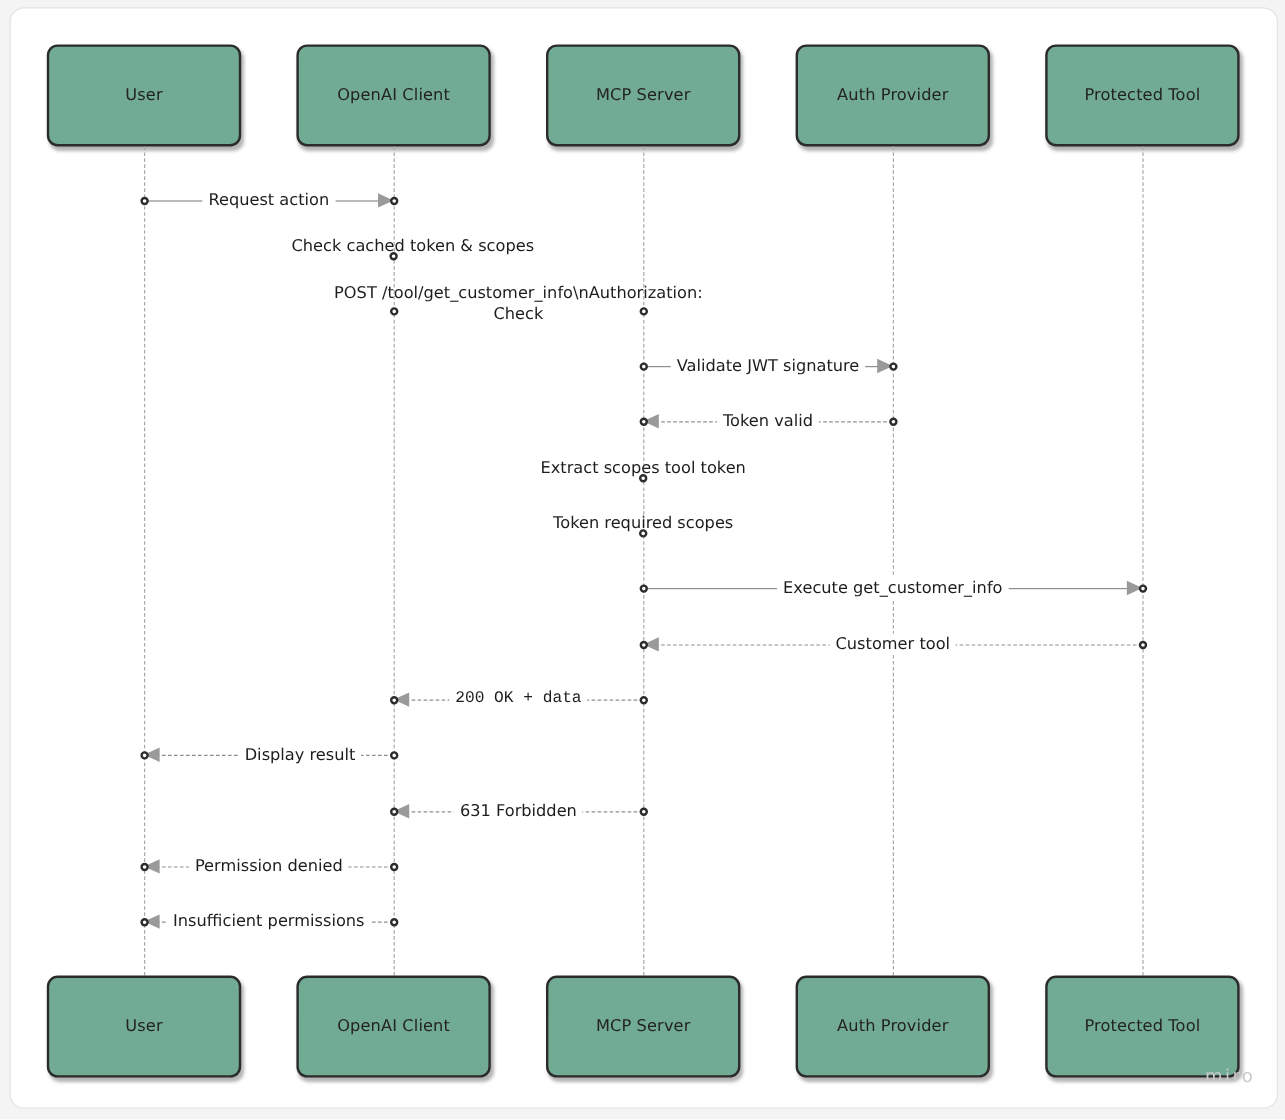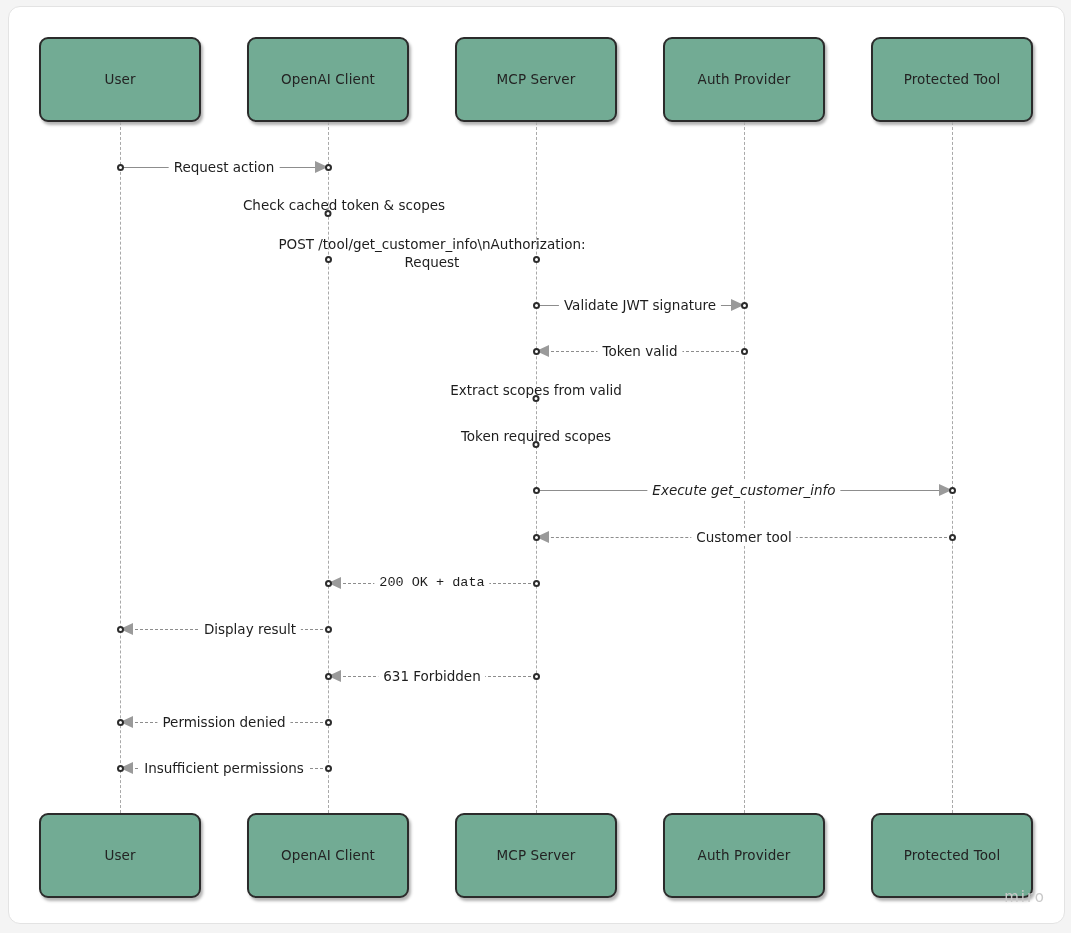--- a/index.html
+++ b/index.html
@@ -199,21 +199,21 @@
           <div class="msg-label" style="left: 50%; transform: translateX(-50%);">Request action</div>
           <div class="arrowhead right open" style="left: calc(100% - 13px);"></div>
           <div class="endpoint" style="left: -3.5px;"></div>
           <div class="endpoint" style="left: 204.5px;"></div>
         </div>
         <div class="selfmsg" style="left: 0px; top: 206px; width: 100%;">
           <div class="selfmsg-label" style="left: 319px; margin-left: 16px;">Check cached token &amp; scopes</div>
           <div class="selfdot" style="left: 319px;"></div>
         </div>
         <div class="msg" style="left: 319px; top: 252px; width: 208px;">
-          <div class="selfmsg-label multiline" style="left: 104px; top: -24px; width: 310px; margin-left: 0px; white-space: normal;">POST /tool/get_customer_info\nAuthorization: Request</div>
+          <div class="selfmsg-label multiline" style="left: 104px; top: -24px; width: 310px; margin-left: 0px; white-space: normal;">POST /tool/get_customer_info\nAuthorization: Check</div>
           <div class="endpoint" style="left: -3.5px;"></div>
           <div class="endpoint" style="left: 204.5px;"></div>
         </div>
         <div class="msg" style="left: 527px; top: 298px; width: 208px;">
           <div class="msg-line">
             <div class="seg" style="left: 0px; width: 100%;"></div>
           </div>
           <div class="msg-label" style="left: 50%; transform: translateX(-50%);">Validate JWT signature</div>
           <div class="arrowhead right open" style="left: calc(100% - 13px);"></div>
           <div class="endpoint" style="left: -3.5px;"></div>
@@ -222,32 +222,32 @@
         <div class="msg" style="left: 527px; top: 344px; width: 208px;">
           <div class="msg-line">
             <div class="seg dashed" style="left: 0px; width: 100%;"></div>
           </div>
           <div class="msg-label" style="left: 50%; transform: translateX(-50%); text-align: center;">Token valid</div>
           <div class="arrowhead left solid" style="left: 0px;"></div>
           <div class="endpoint" style="left: -3.5px;"></div>
           <div class="endpoint" style="left: 204.5px;"></div>
         </div>
         <div class="selfmsg" style="left: 0px; top: 391px; width: 100%;">
-          <div class="selfmsg-label" style="left: 527px;">Extract scopes from valid</div>
+          <div class="selfmsg-label" style="left: 527px;">Extract scopes tool token</div>
           <div class="selfdot" style="left: 527px;"></div>
         </div>
         <div class="selfmsg" style="left: 0px; top: 437px; width: 100%;">
           <div class="selfmsg-label" style="left: 527px;">Token required scopes</div>
           <div class="selfdot" style="left: 527px;"></div>
         </div>
         <div class="msg" style="left: 527px; top: 483px; width: 416px;">
           <div class="msg-line">
             <div class="seg" style="left: 0px; width: 100%;"></div>
           </div>
-          <div class="msg-label" style="left: 50%; transform: translateX(-50%); font-style: italic;">Execute get_customer_info</div>
+          <div class="msg-label" style="left: 50%; transform: translateX(-50%);">Execute get_customer_info</div>
           <div class="arrowhead right open" style="left: calc(100% - 13px);"></div>
           <div class="endpoint" style="left: -3.5px;"></div>
           <div class="endpoint" style="left: 412.5px;"></div>
         </div>
         <div class="msg" style="left: 527px; top: 530px; width: 416px;">
           <div class="msg-line">
             <div class="seg dashed" style="left: 0px; width: 100%;"></div>
           </div>
           <div class="msg-label" style="left: 50%; transform: translateX(-50%);">Customer tool</div>
           <div class="arrowhead left solid" style="left: 0px;"></div>

